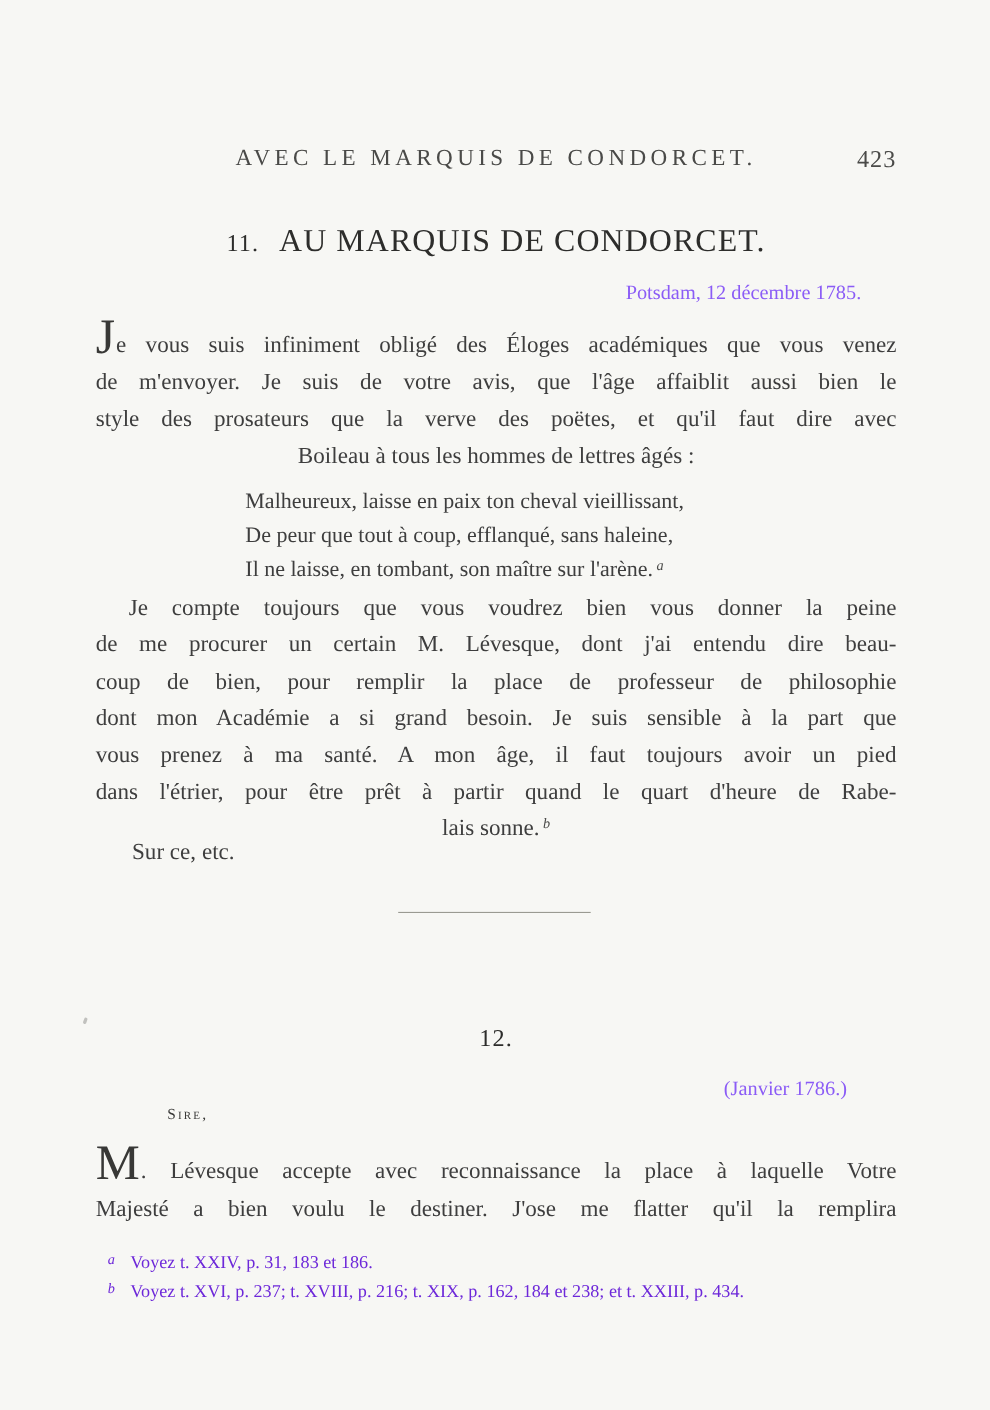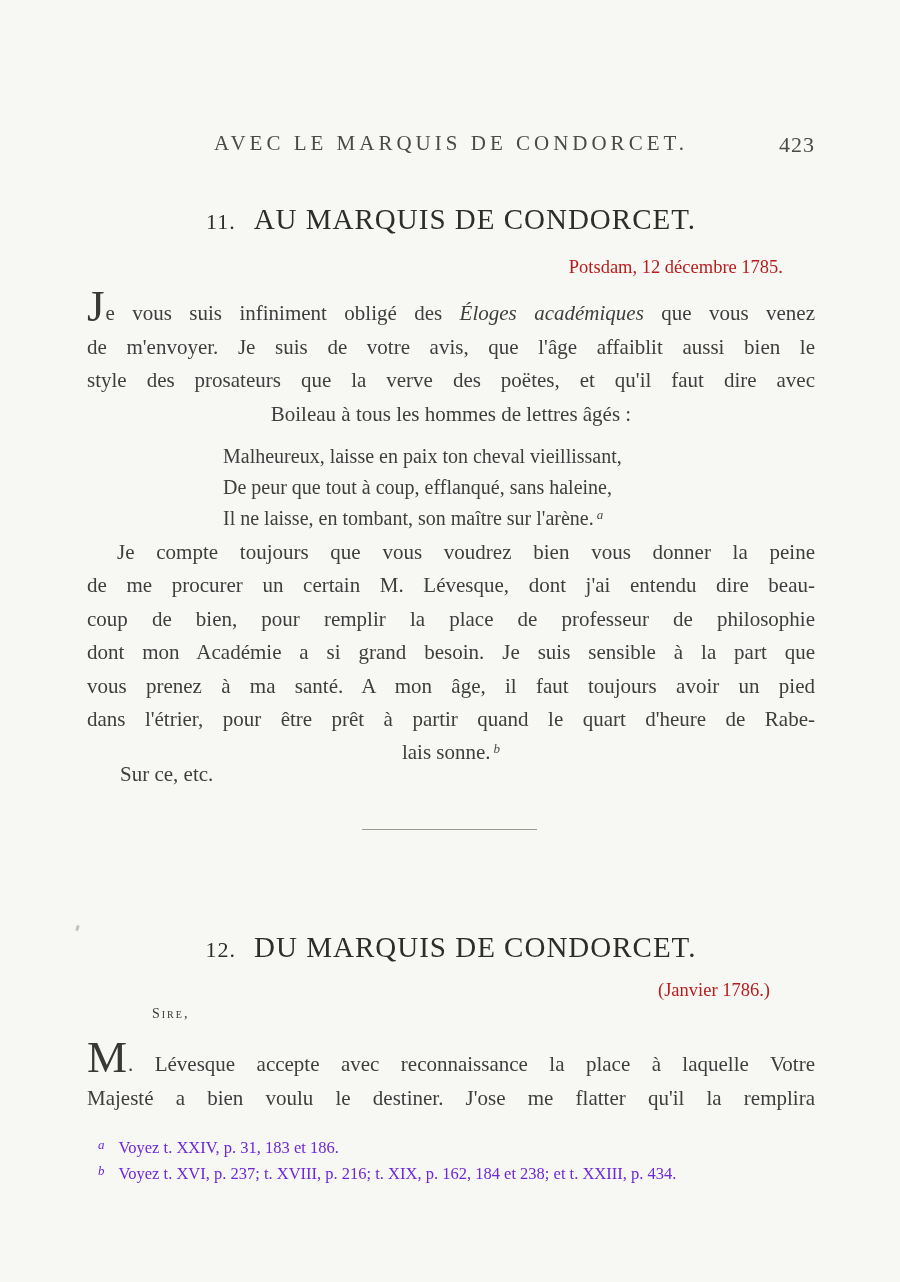--- a/index.html
+++ b/index.html
@@ -27,36 +27,36 @@
   .letter-heading{
     position:absolute;left:87px;width:728px;
     display:flex;justify-content:center;align-items:baseline;gap:18px;
     color:#2d2d2b;white-space:nowrap;
   }
   .letter-heading .num{font-size:22px;letter-spacing:1px;}
   .letter-heading .ttl{font-size:29px;letter-spacing:1px;}
   .heading-11{top:203px;}
   .heading-12{top:931px;}
   
-  .dateline{position:absolute;font-size:18.5px;color:#b91c1c;white-space:nowrap;}
+  .dateline{position:absolute;font-size:18.5px;color:#8b5cf6;white-space:nowrap;}
   .dateline-1{top:257px;right:117px;}
   .dateline-2{top:980px;right:130px;margin-left:20px;}
   
   .body-block{position:absolute;left:87px;width:728px;font-size:21px;line-height:33.5px;}
   .jline{text-align:justify;text-align-last:justify;}
   .jline-end{text-align:center;text-align-last:auto;}
   .indent{text-indent:30px;}
   .para-1{top:297px;}
   .para-2{top:536px;line-height:33.4px;}
   .para-12{top:1047px;line-height:34px;}
   .initial{
     font-size:45px;line-height:0;color:#383836;
     position:relative;top:1px;letter-spacing:1px;
   }
-  .ital{font-style:italic;}
+  .ital{}
   sup.noteref{
     font-size:13px;font-style:italic;color:#4a4a48;
     margin-left:3px;line-height:0;vertical-align:6px;
   }
   
   .verse{
     position:absolute;left:223px;top:441px;
     font-size:20px;line-height:31px;color:#3e3e3e;white-space:nowrap;
   }
   
@@ -126,21 +126,20 @@
   </div>
 
   <div class="closing">Sur ce, etc.</div>
 
   <div class="divider"></div>
 
   <div class="artifact"></div>
 
   <div class="letter-heading heading-12">
     <span class="num">12.</span>
-    <span class="ttl">DU MARQUIS DE CONDORCET.</span>
   </div>
 
   <div class="dateline dateline-2">(Janvier 1786.)</div>
 
   <div class="salutation">Sire,</div>
 
   <div class="body-block para-12">
     <div class="jline"><span class="initial">M</span><span>. Lévesque accepte avec reconnaissance la place à laquelle Votre</span></div>
     <div class="jline">Majesté a bien voulu le destiner. J'ose me flatter qu'il la remplira</div>
   </div>

